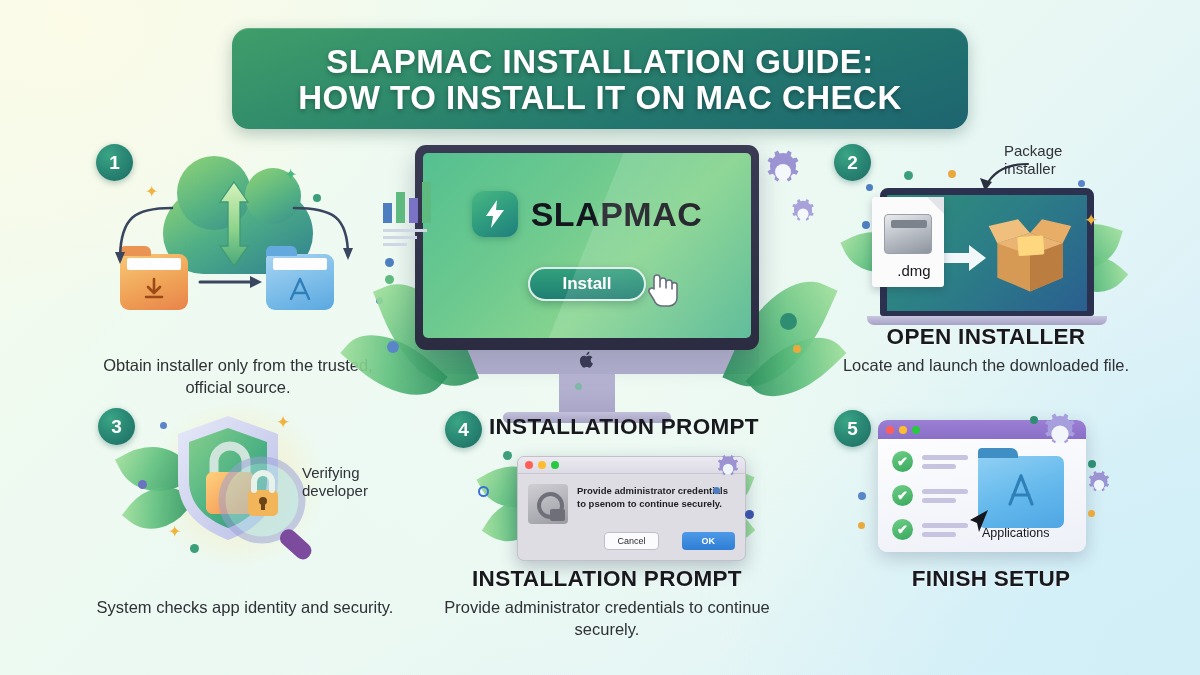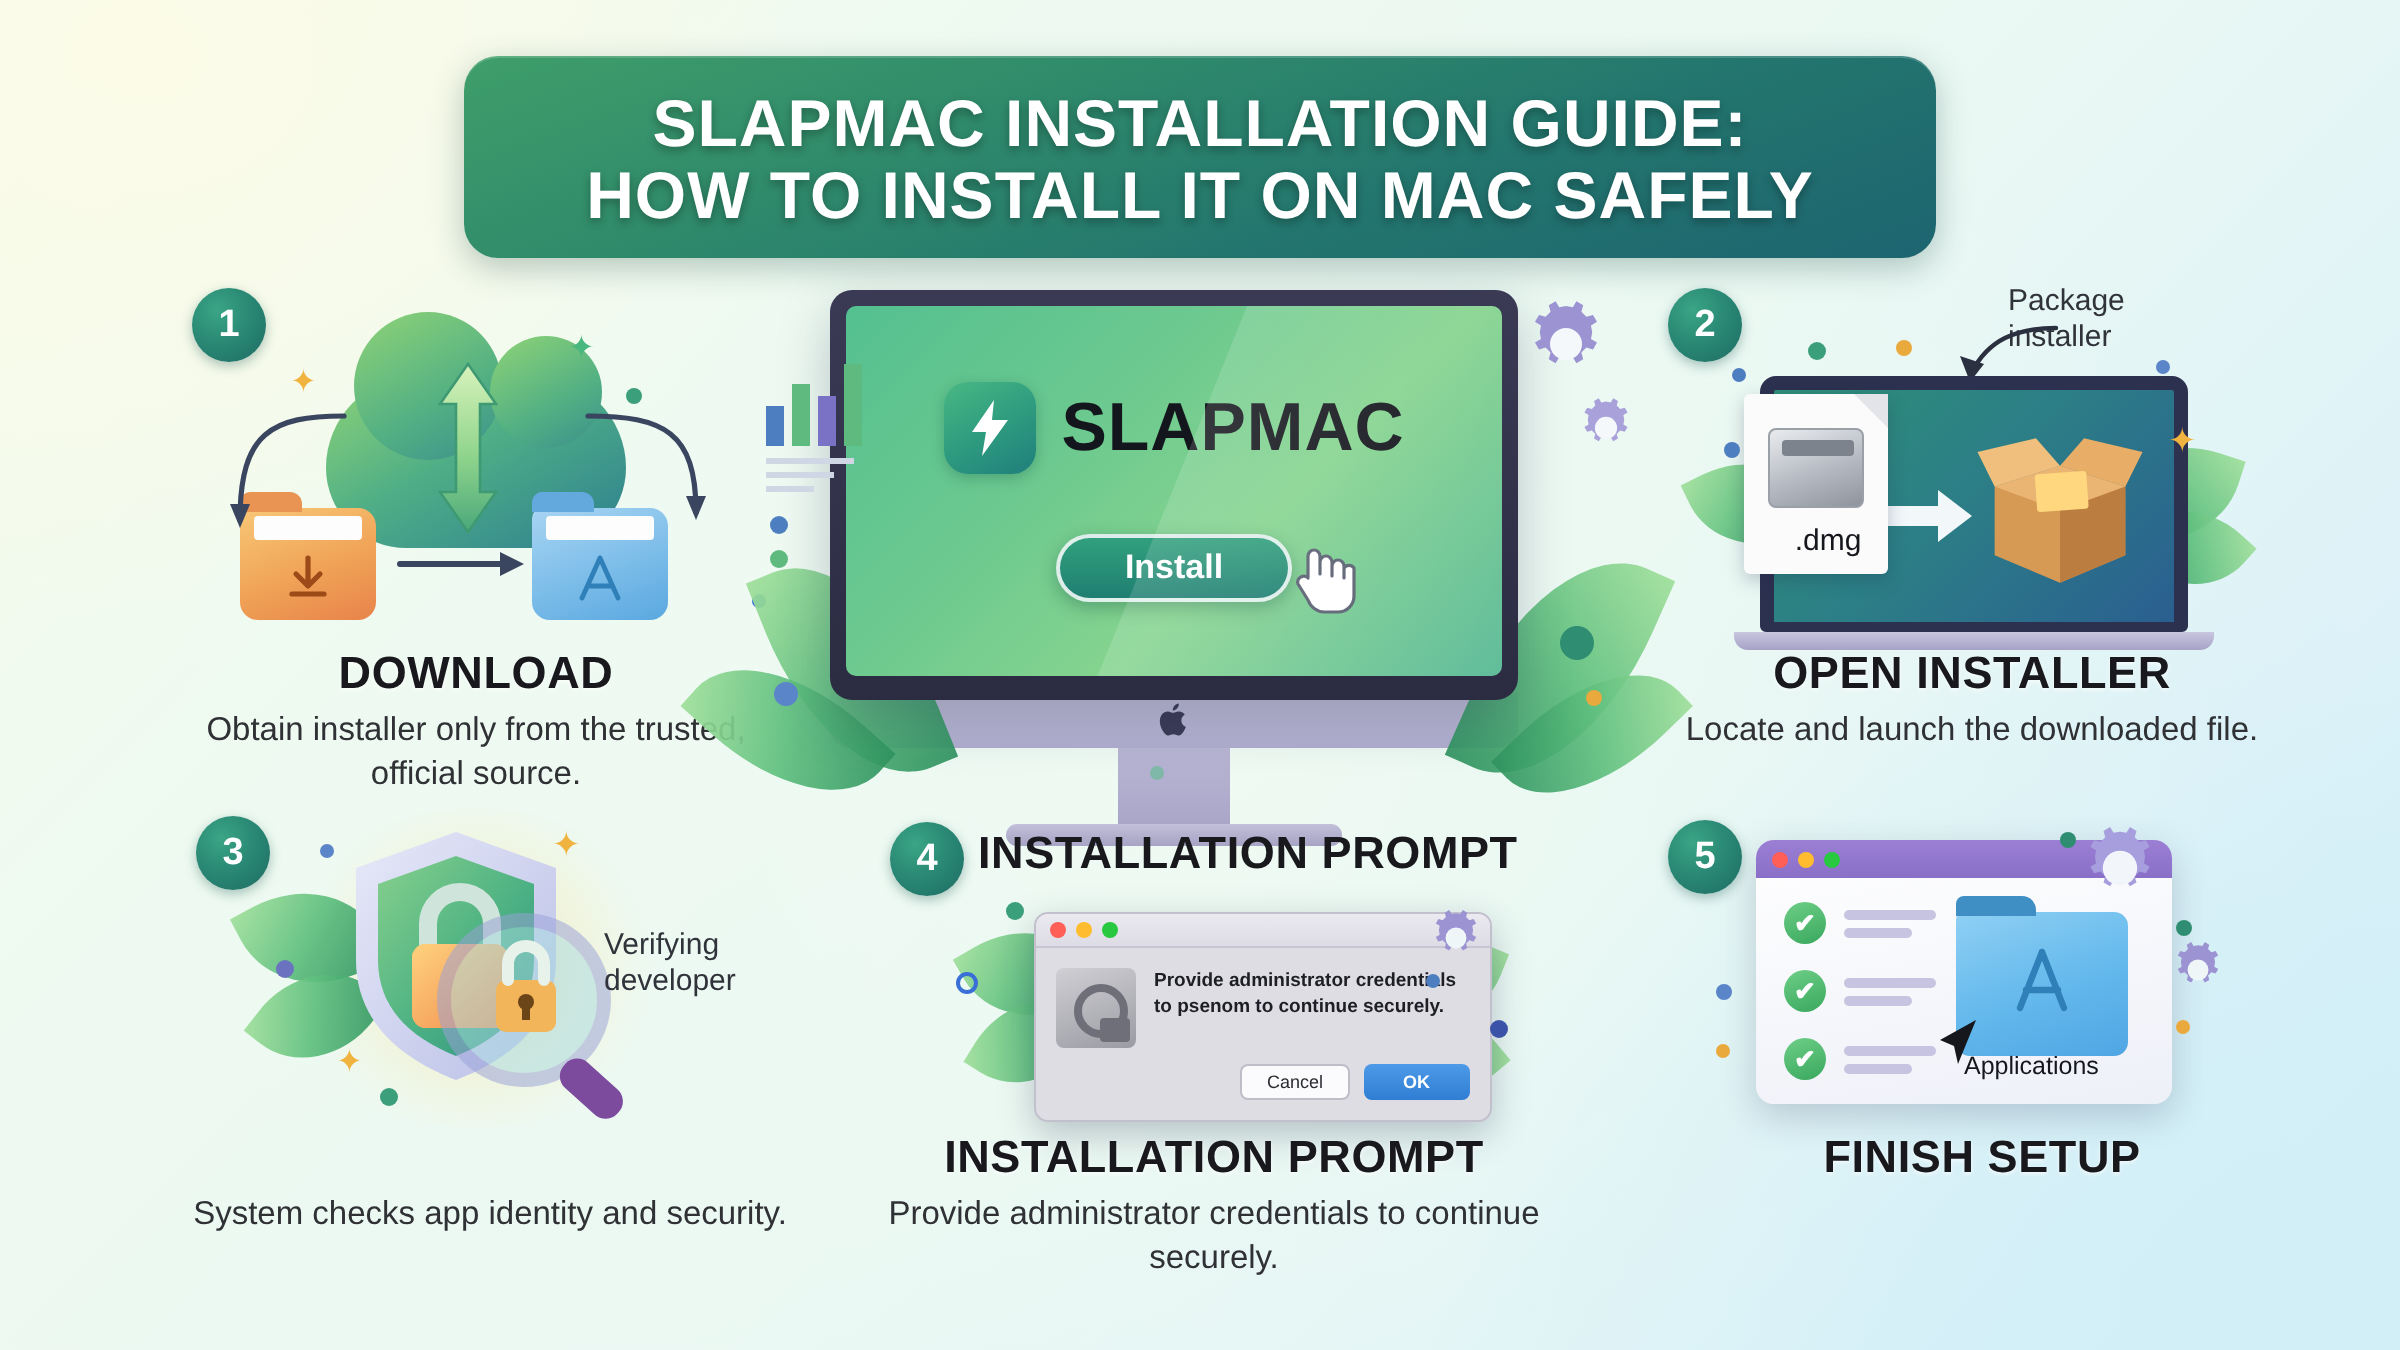--- a/index.html
+++ b/index.html
@@ -226,21 +226,21 @@
   .dlg-icon::before {
     content: ""; position: absolute; left: 9px; top: 8px;
     width: 19px; height: 19px; border-radius: 50%;
     border: 4px solid #6f6f79;
   }
   .dlg-icon::after {
     content: ""; position: absolute; right: 3px; bottom: 3px;
     width: 15px; height: 12px; border-radius: 2px; background: #6f6f79;
   }
   .dlg-text { font-size: 9.5px; color: #1d1f24; line-height: 1.42; font-weight: 600; }
-  .dlg-btns { display: flex; justify-content: flex-end; gap: 7px; padding: 0 10px 10px 10px; }
+  .dlg-btns { display: flex; justify-content: flex-end; gap: 23px; padding: 0 10px 10px 10px; }
   .btn-cancel {
     font-size: 9px; color: #2a2c31; background: #fbfbfd;
     border: 1px solid #bfbdc8; border-radius: 4px; padding: 3px 12px;
   }
   .btn-ok {
     font-size: 9px; color: #fff; background: linear-gradient(180deg,#4e9ae8 0%,#2f7ed4 100%);
     border-radius: 4px; padding: 4px 20px; font-weight: bold;
   }
 
   
@@ -271,21 +271,21 @@
   }
   .gear { position: absolute; }
 </style>
 </head>
 <body>
 
 <div id="stage">
 
   <div class="banner">
     <div class="banner-line l1">SLAPMAC INSTALLATION GUIDE:</div>
-    <div class="banner-line l2">HOW TO INSTALL IT ON MAC SAFELY</div>
+    <div class="banner-line l2">HOW TO INSTALL IT ON MAC CHECK</div>
   </div>
 
   <div class="step" style="left:88px; top:142px; width:300px; height:250px;">
     <div class="badge" style="left:8px; top:2px;">1</div>
 
     <div class="cloud" style="left:75px; top:46px;"></div>
 
     <svg class="updown" style="left:126px; top:38px;" viewBox="0 0 40 88">
       <defs>
           <linearGradient id="uda" x1="0" y1="0" x2="0" y2="1">
@@ -325,21 +325,20 @@
     <svg style="position:absolute; left:200px; top:60px;" width="70" height="70" viewBox="0 0 70 70">
       <path d="M6 6 C44 6 60 14 60 54" stroke="#3a4560" stroke-width="2.6" fill="none" stroke-linecap="round"></path>
       <path d="M55 46 L60 58 L65 46 Z" fill="#3a4560"></path>
     </svg>
 
     <span class="spark" style="left:57px; top:42px; font-size:16px;">✦</span>
     <span class="spark grn" style="left:196px; top:25px; font-size:16px;">✦</span>
     <div class="dot" style="left:225px; top:52px; width:8px; height:8px; background:#3c9f7c;"></div>
     <div class="dot" style="left:288px; top:155px; width:7px; height:7px; background:#3a6fd8;"></div>
 
-    <div class="cap-title" style="position:absolute; left:0; top:182px; width:300px;">DOWNLOAD</div>
     <div class="cap-desc" style="position:absolute; left:-6px; top:210px; width:312px;">Obtain installer only from the trusted, official source.</div>
   </div>
 
   <div class="monitor" style="left:415px; top:145px;">
 
     <div class="leaf" style="left:-22px; top:130px; width:66px; height:120px; transform:rotate(-22deg);"></div>
     <div class="leaf" style="left:-48px; top:172px; width:54px; height:96px; transform:rotate(-48deg);"></div>
     <div class="leaf" style="left:330px; top:126px; width:70px; height:126px; transform:rotate(24deg) scaleX(-1);"></div>
     <div class="leaf" style="left:356px; top:176px; width:50px; height:92px; transform:rotate(46deg) scaleX(-1);"></div>
 

